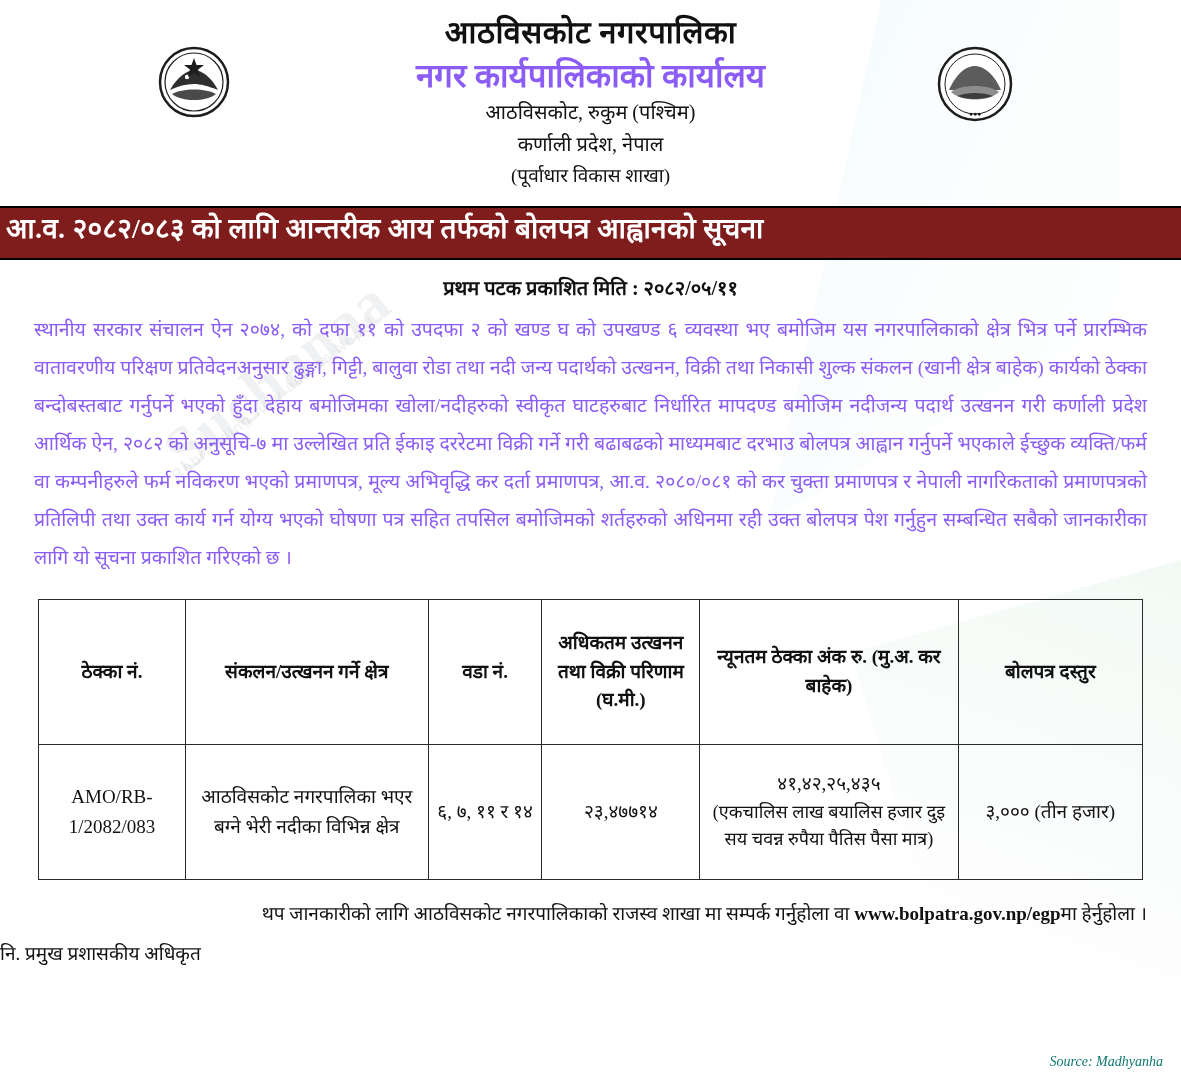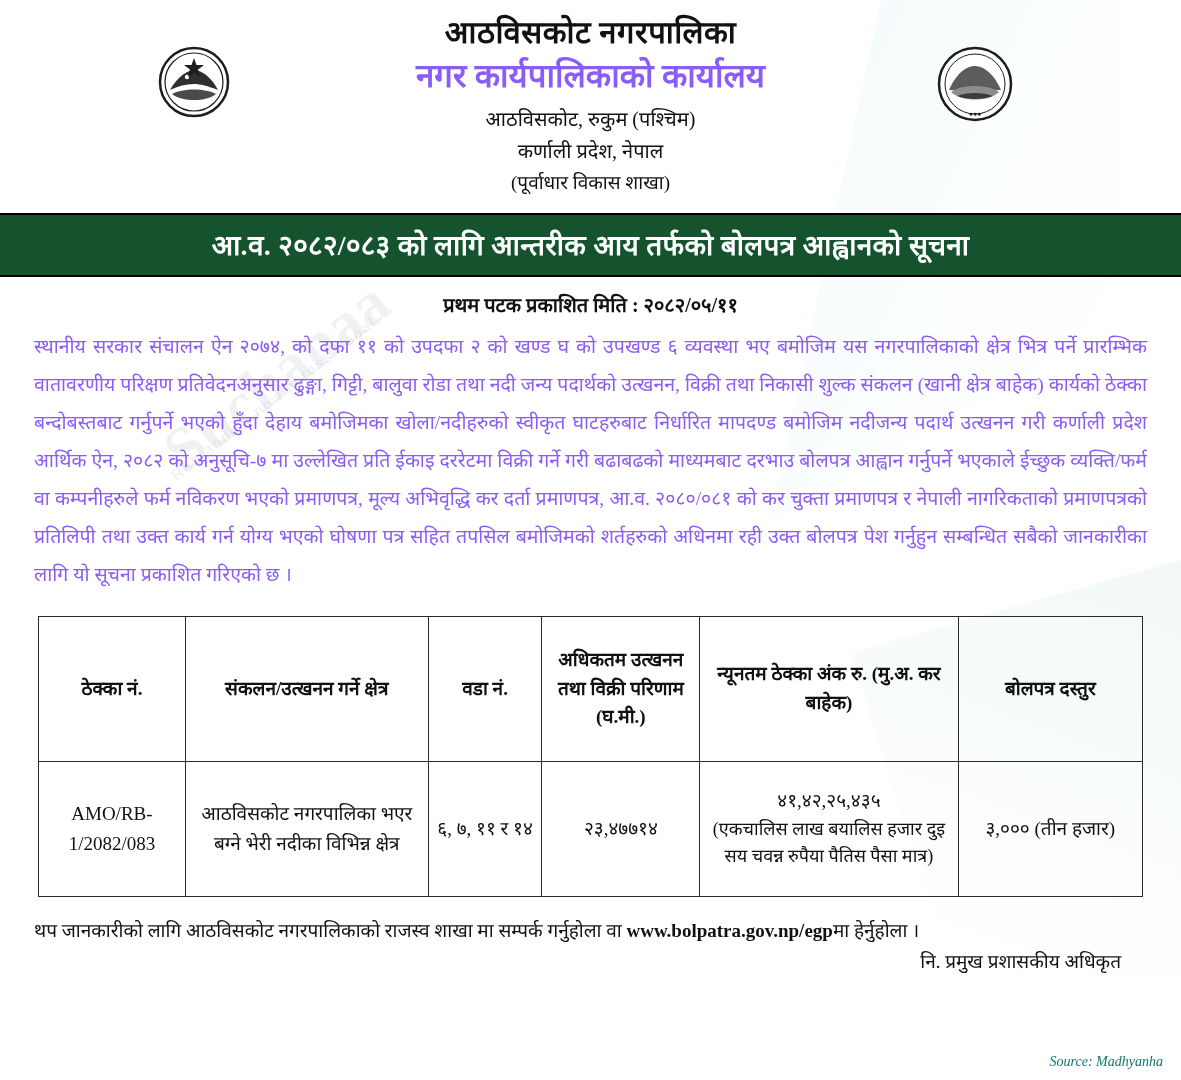--- a/index.html
+++ b/index.html
@@ -86,43 +86,42 @@
   }
   .org-title-2 {
     font-size: 33px;
     font-weight: bold;
     line-height: 1.3;
     color: #8b5cf6;
     margin-top: 2px;
   }
   .org-line-3 {
     font-size: 20px;
-    margin-top: 7px;
     color: #111;
   }
   .org-line-4 {
     font-size: 20px;
     margin-top: 5px;
     color: #111;
   }
   .org-line-5 {
     font-size: 19px;
     margin-top: 5px;
     color: #111;
   }
 
   
   .banner {
     margin-top: 12px;
-    background: #14532d;
+    background: #7f1d1d;
     color: #ffffff;
-    text-align: center;
+    text-align: left;
     font-size: 28px;
     font-weight: bold;
-    padding: 10px 6px 12px 6px;
+    padding: 0 6px 12px 6px;
     letter-spacing: 0.3px;
     border-top: 2px solid #000;
     border-bottom: 2px solid #000;
   }
 
   .pub-date {
     text-align: center;
     font-size: 20px;
     font-weight: bold;
     margin: 14px 0 10px 0;
@@ -173,27 +172,26 @@
   .col-5 { width: 23.4%; }
   .col-6 { width: 16.7%; }
   .cell-amount-main { font-size: 19px; }
   .cell-amount-words { font-size: 18px; line-height: 1.55; }
 
   
   .footer-note {
     margin: 18px 34px 0 34px;
     font-size: 19px;
     color: #111;
-    text-align: left;
+    text-align: right;
     line-height: 1.7;
   }
   .footer-note .url { font-weight: bold; }
   .sign {
-    margin: 1px 60px 0 0;
-    text-align: right;
+    margin: 10px 60px 0 0;
     font-size: 19px;
     color: #111;
   }
   .source {
     position: absolute;
     right: 18px;
     bottom: 10px;
     font-size: 14px;
     font-style: italic;
     color: #0f766e;

